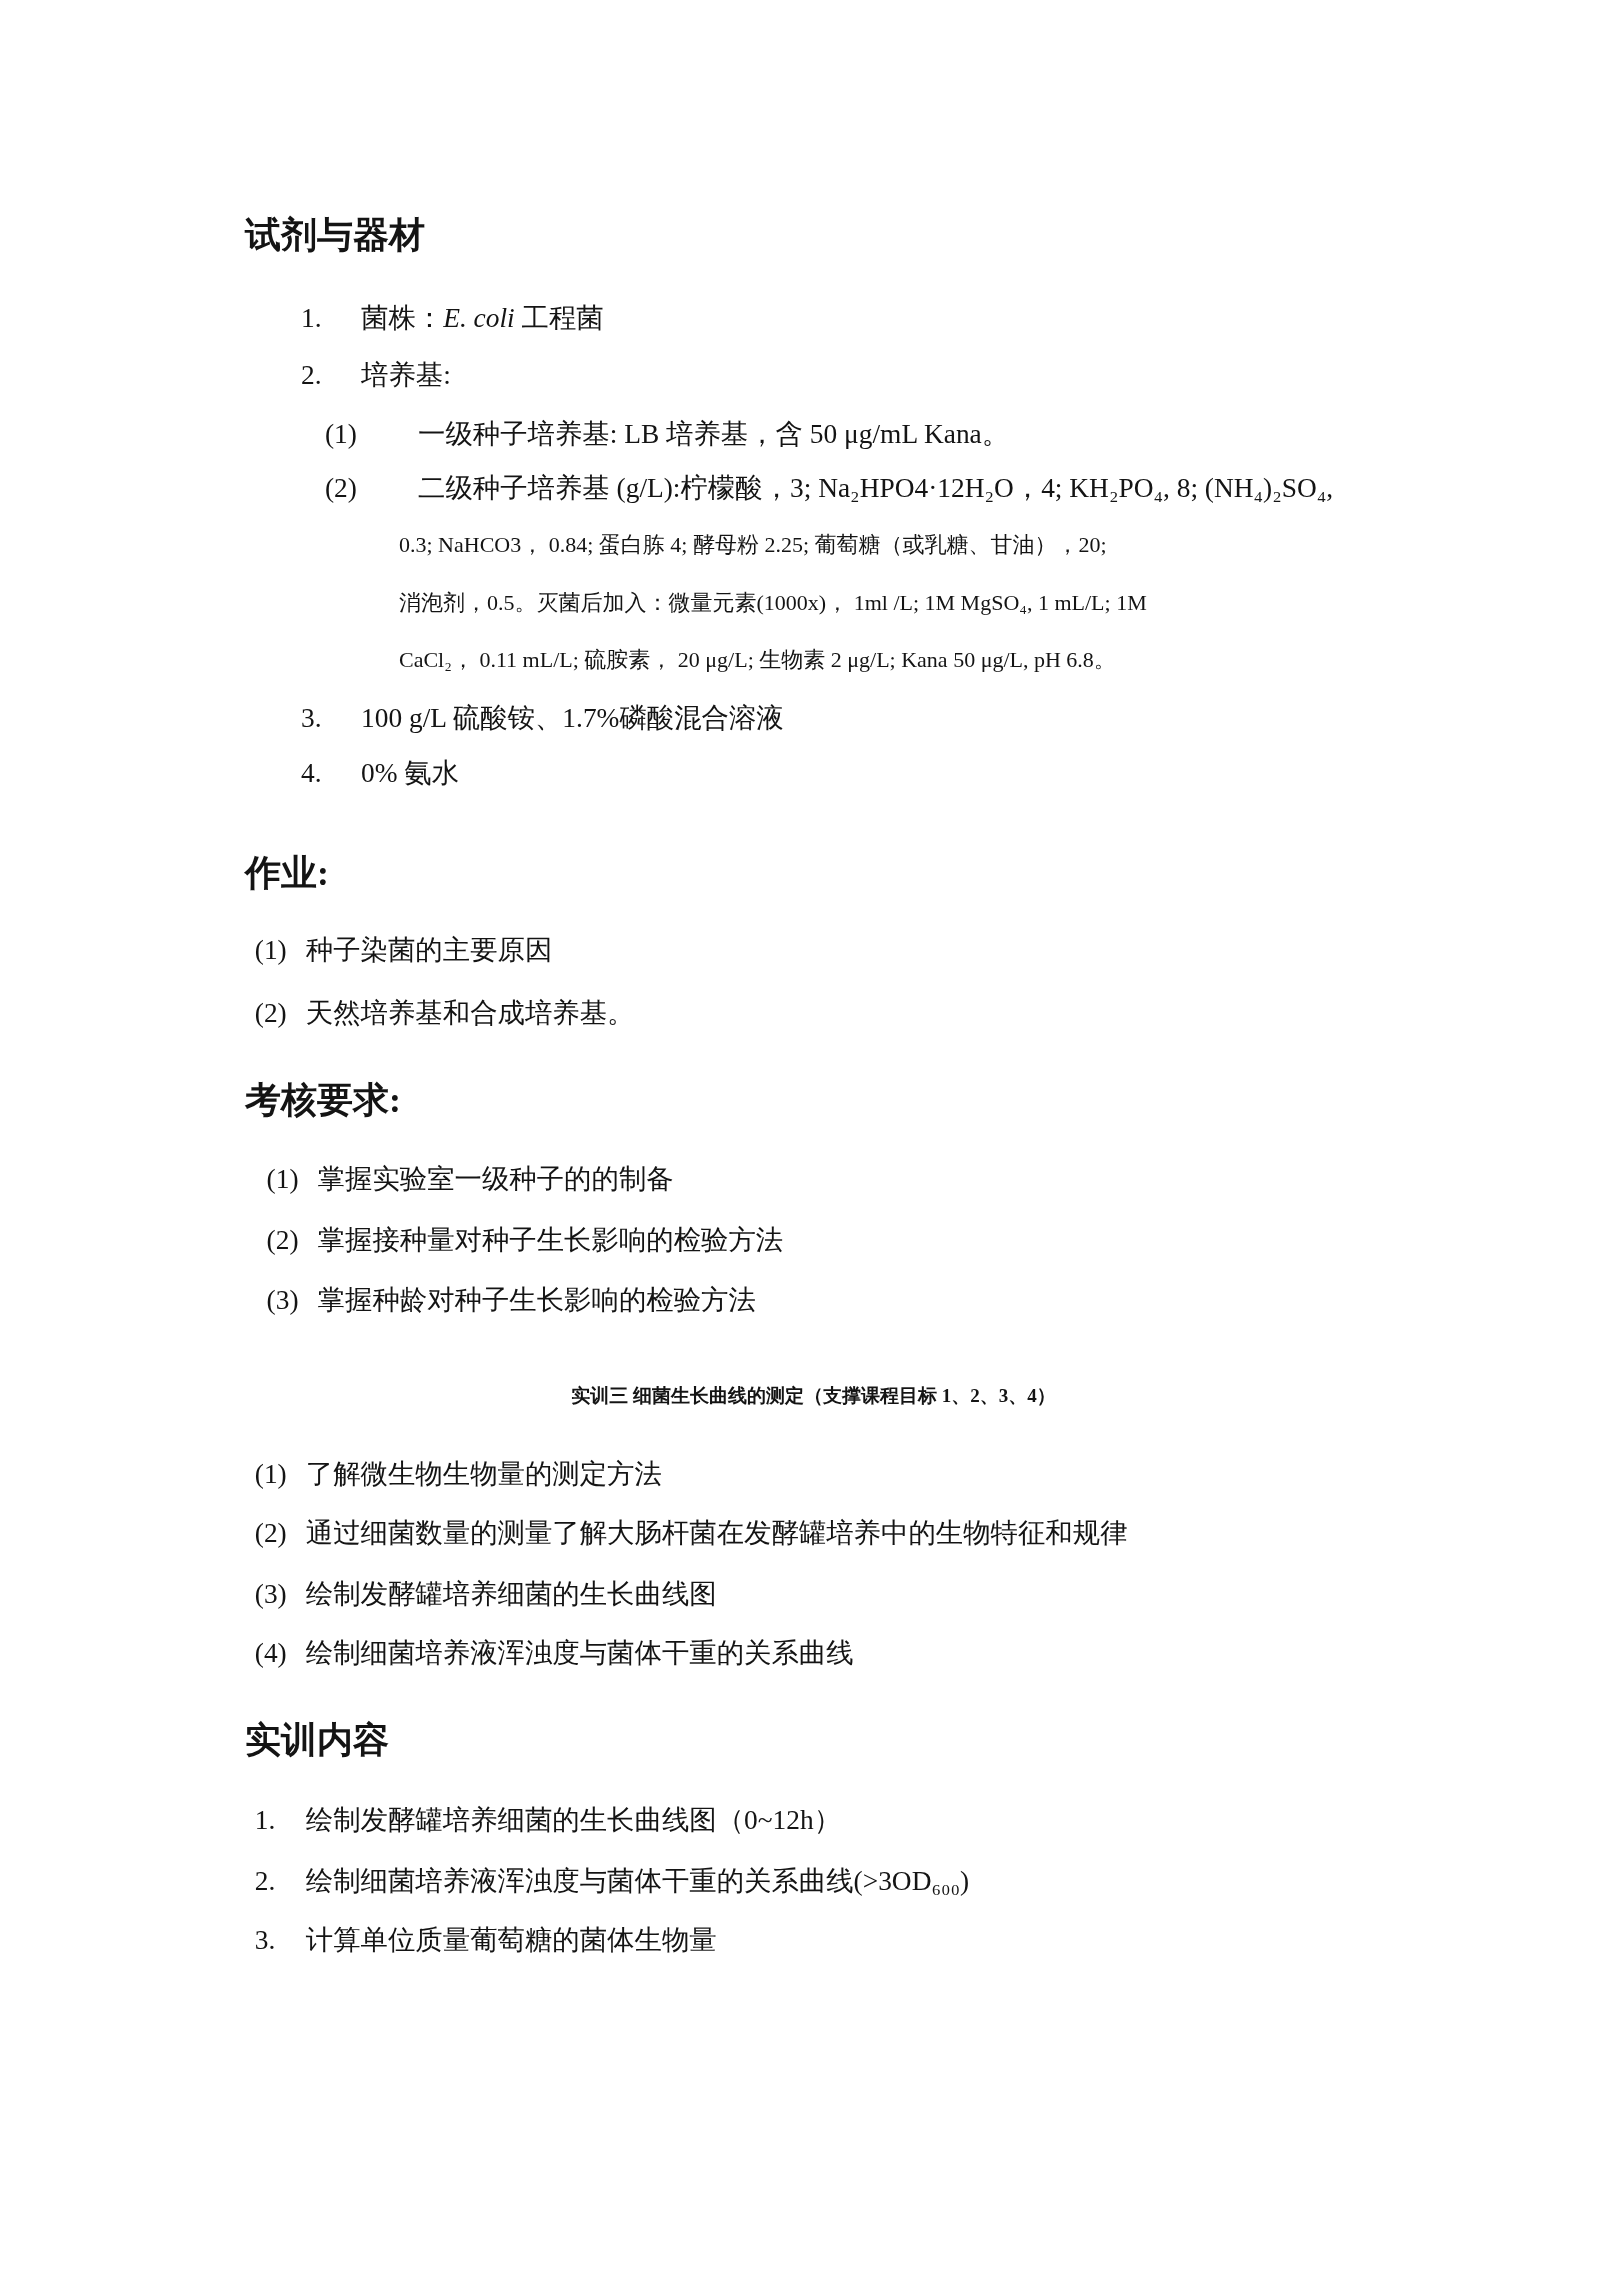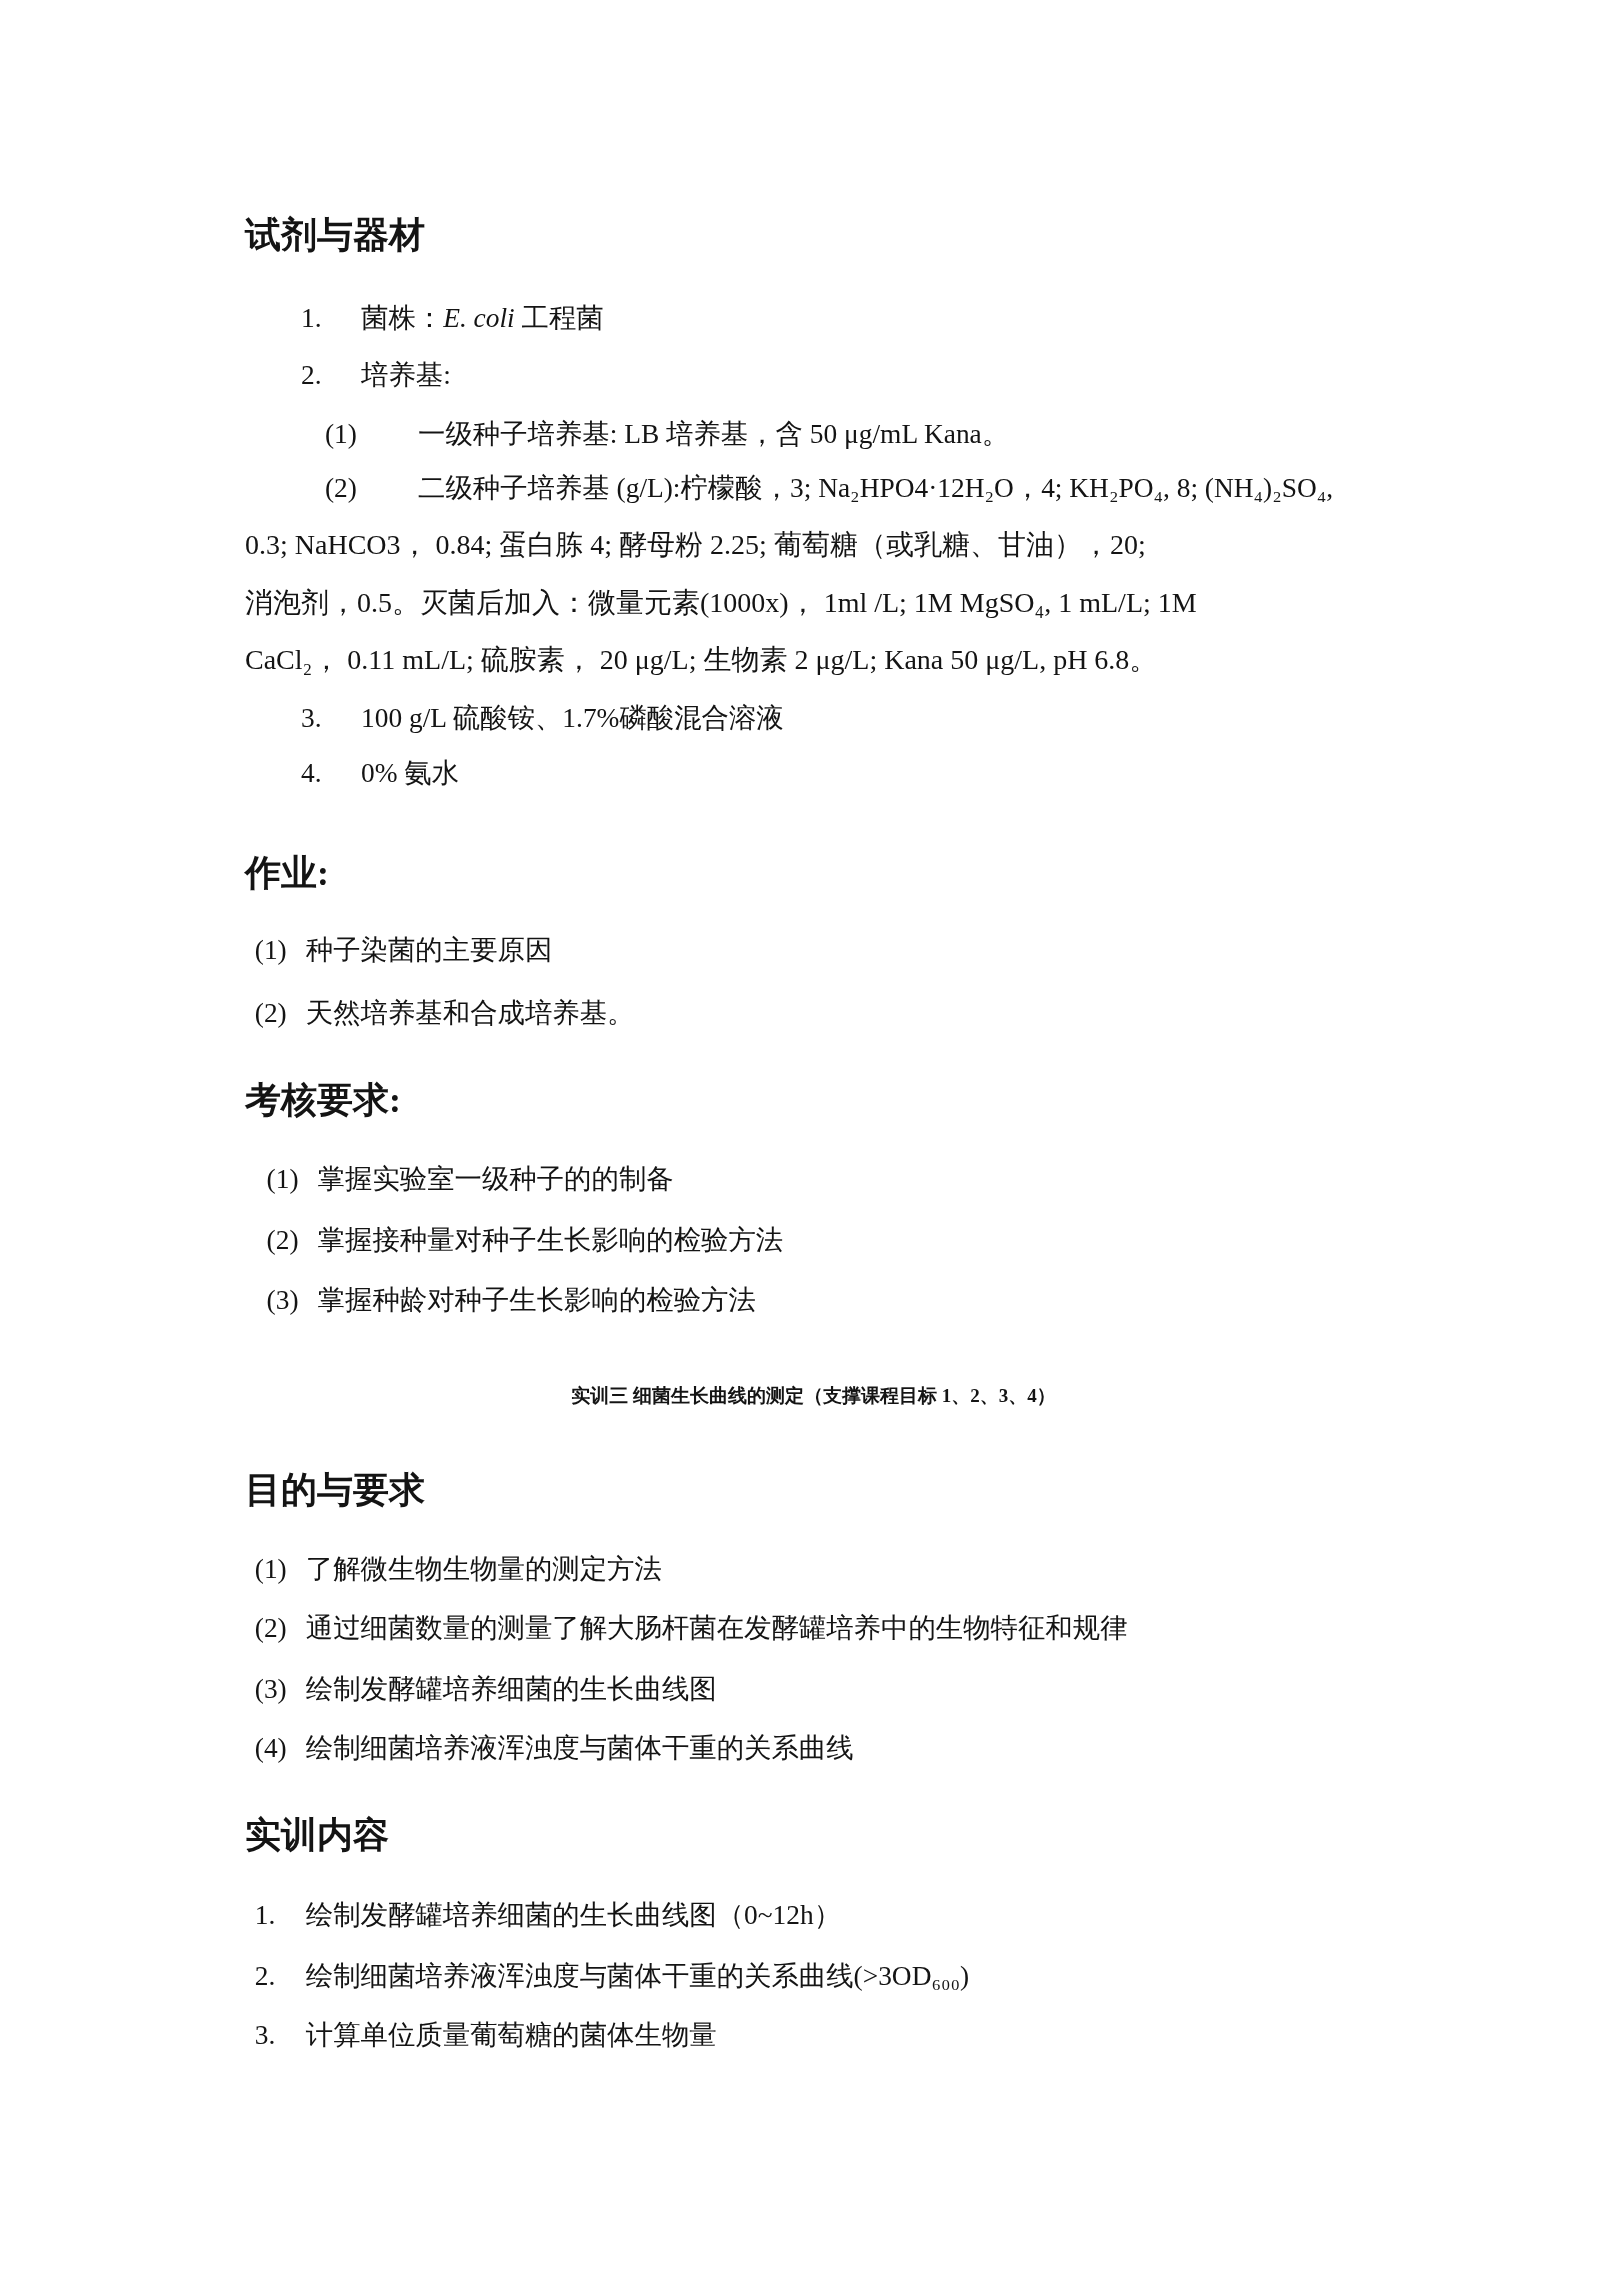--- a/index.html
+++ b/index.html
@@ -30,21 +30,21 @@
     font-size: 27.4px;
     line-height: 30px;
     white-space: nowrap;
   }
   .num { flex: none; }
   
   .numA { margin-left: 56px; width: 60px; }
   
   .numB { margin-left: 80px; width: 93px; }
   
-  .cont { font-size: 28px; line-height: 30px; white-space: nowrap; }
+  .cont { margin-left: 154px; font-size: 22px; line-height: 30px; white-space: nowrap; }
   
   .numC { margin-left: 9.8px; width: 51px; }
   
   .numD { margin-left: 21.6px; width: 51px; }
   .center-title {
     text-align: center;
     font-size: 19px;
     line-height: 33px;
     font-weight: bold;
     white-space: nowrap;
@@ -131,21 +131,20 @@
       <span class="num numD">(2)</span>
       <span>掌握接种量对种子生长影响的检验方法</span>
     </div>
     <div class="row mt31">
       <span class="num numD">(3)</span>
       <span>掌握种龄对种子生长影响的检验方法</span>
     </div>
 
     <div class="center-title mt65">实训三 细菌生长曲线的测定（支撑课程目标 1、2、3、4）</div>
 
-    <div class="h mt63">目的与要求</div>
 
     <div class="row mt48">
       <span class="num numC">(1)</span>
       <span>了解微生物生物量的测定方法</span>
     </div>
     <div class="row mt30">
       <span class="num numC">(2)</span>
       <span>通过细菌数量的测量了解大肠杆菌在发酵罐培养中的生物特征和规律</span>
     </div>
     <div class="row mt32">

